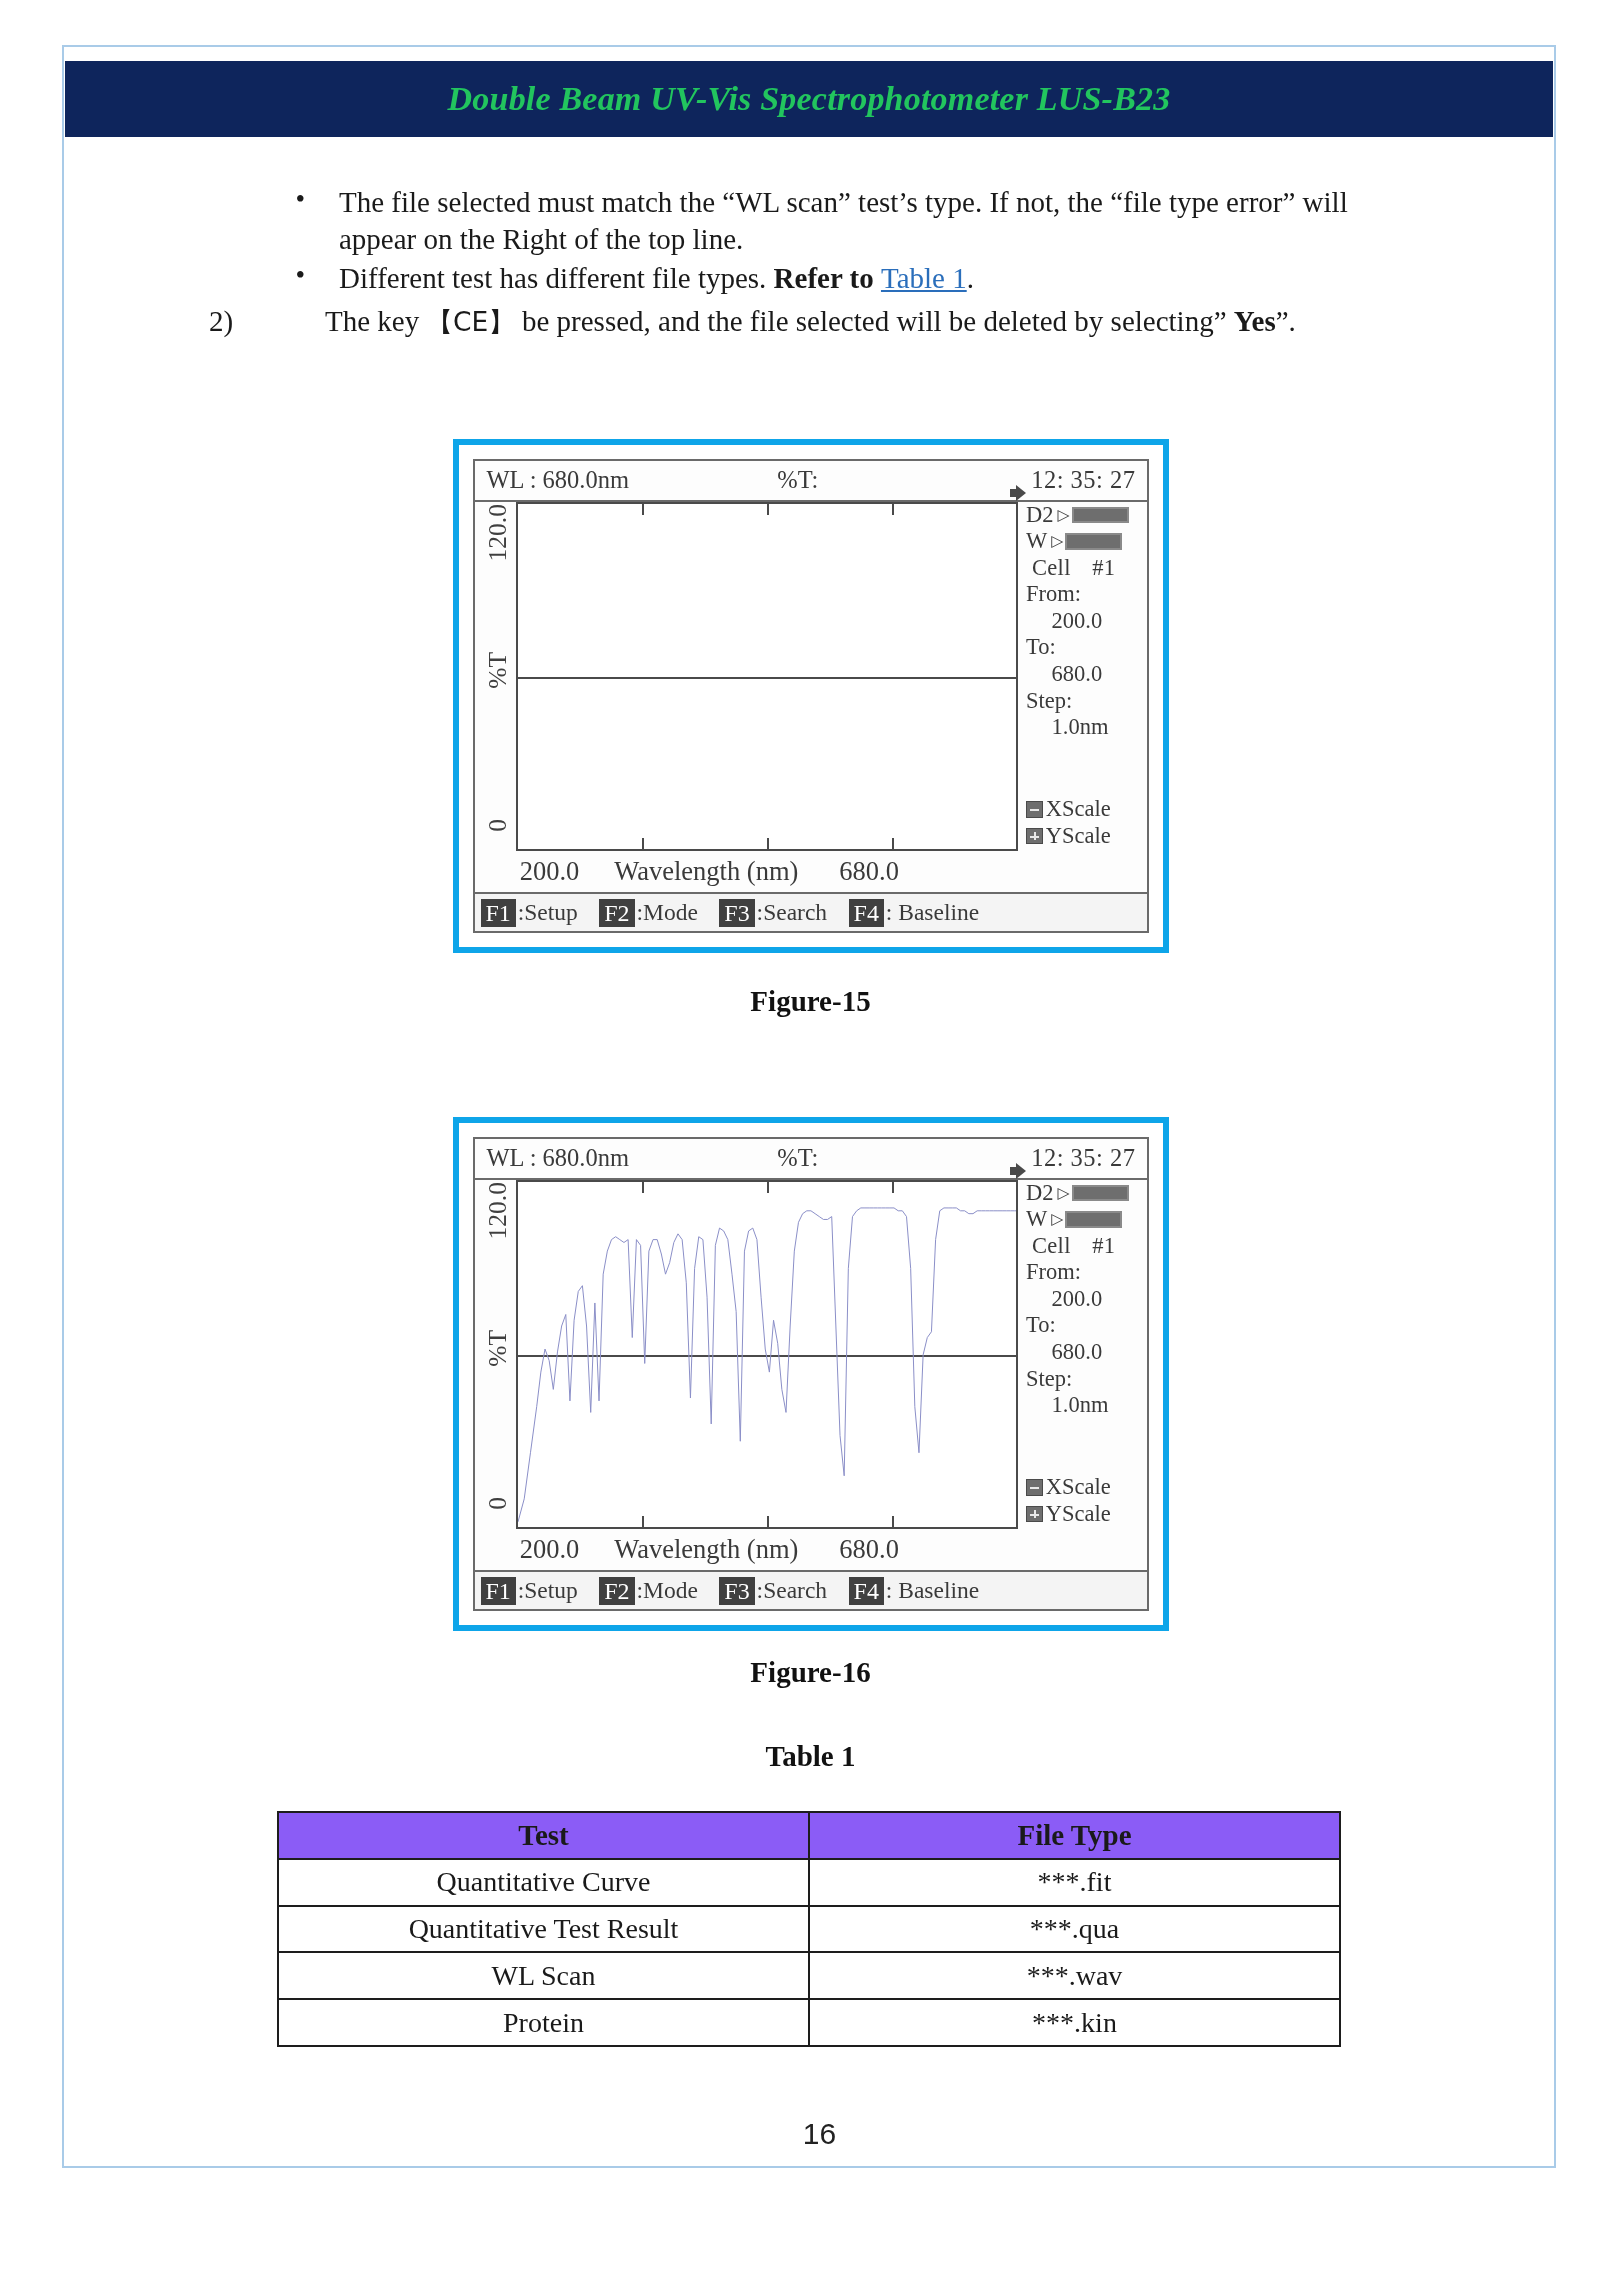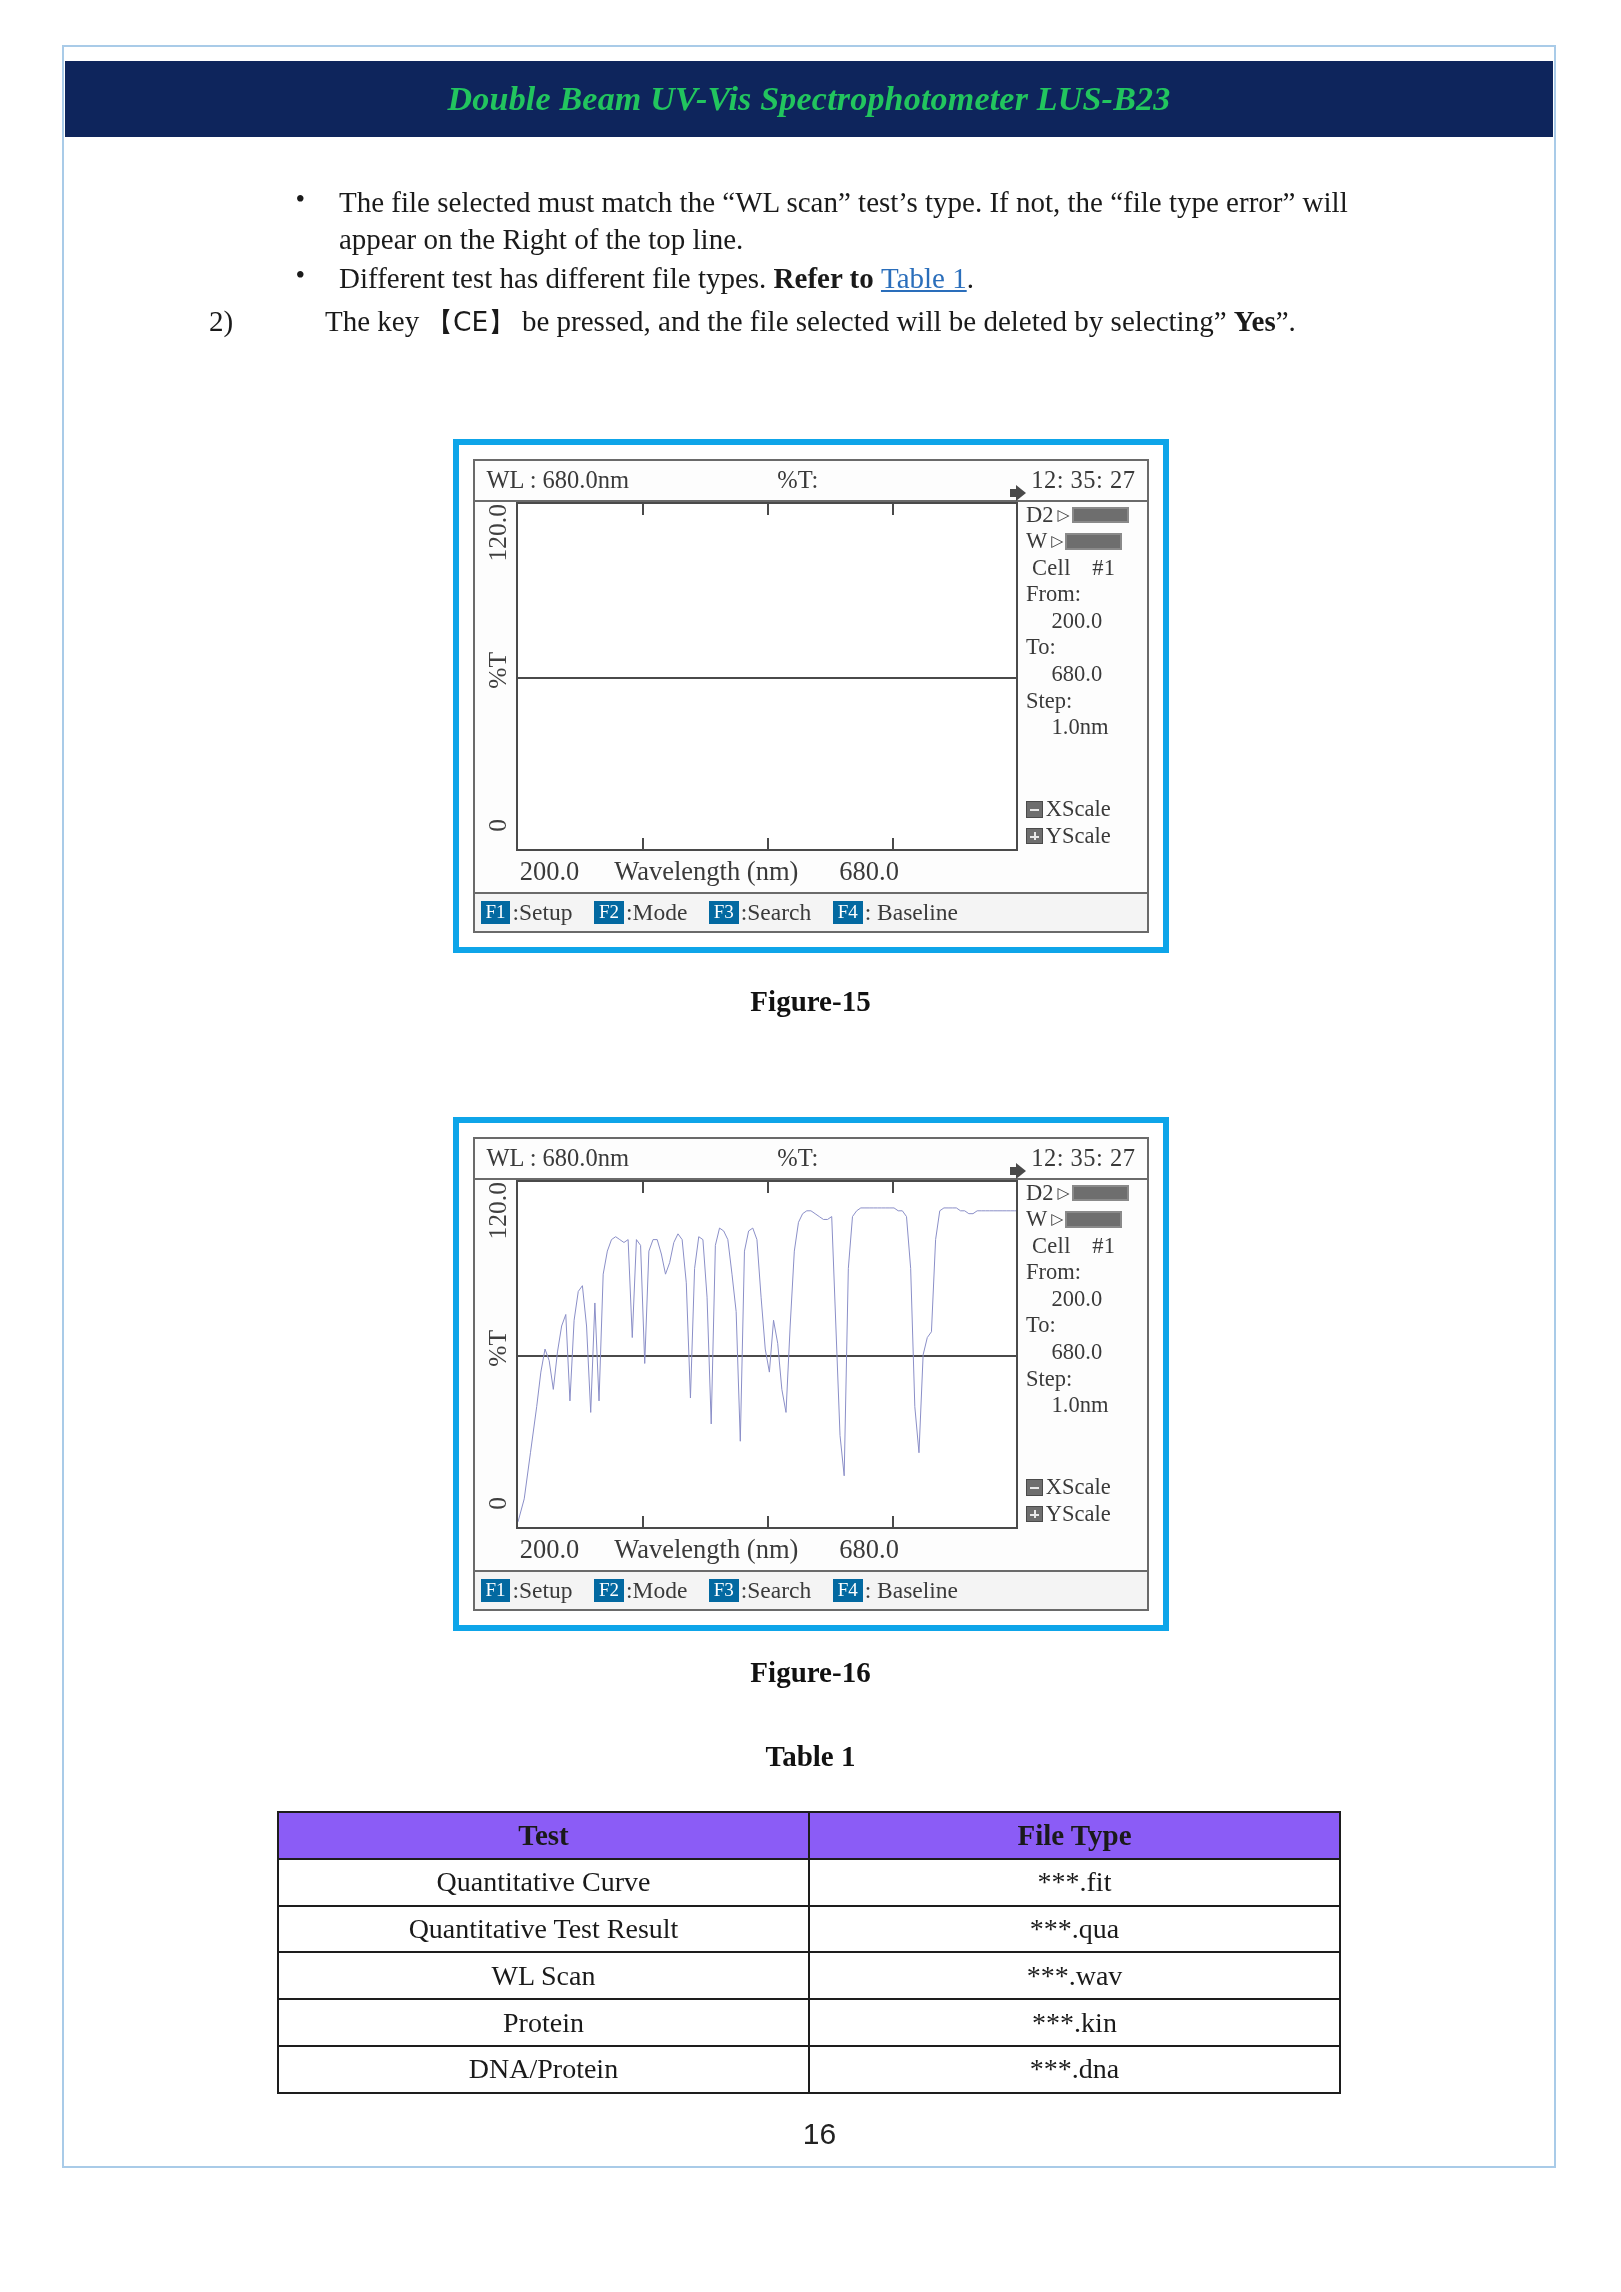--- a/index.html
+++ b/index.html
@@ -285,23 +285,23 @@
     padding-left: 5.9px;
     box-sizing: border-box;
     background: #f4f4f4;
   }
   .fkey {
     display: inline-flex;
     align-items: center;
     margin-right: 21.6px;
   }
   .fkey-tag {
-    background: #0369a1;
+    background: #404040;
     color: #ffffff;
-    font-size: 19px;
+    font-size: 24px;
     padding: 1px 4.9px;
     margin-right: 2px;
     line-height: 1.1;
   }
 
   
   .caption {
     position: absolute;
     width: 100%;
     text-align: center;
@@ -588,22 +588,18 @@
           <td>***.qua</td>
         </tr>
         <tr>
           <td>WL Scan</td>
           <td>***.wav</td>
         </tr>
         <tr>
           <td>Protein</td>
           <td>***.kin</td>
         </tr>
-        <tr>
-          <td>DNA/Protein</td>
-          <td>***.dna</td>
-        </tr>
       </tbody>
   </table>
 </div>
 
 <div class="page-number">16</div>
 
 
 </body></html>

